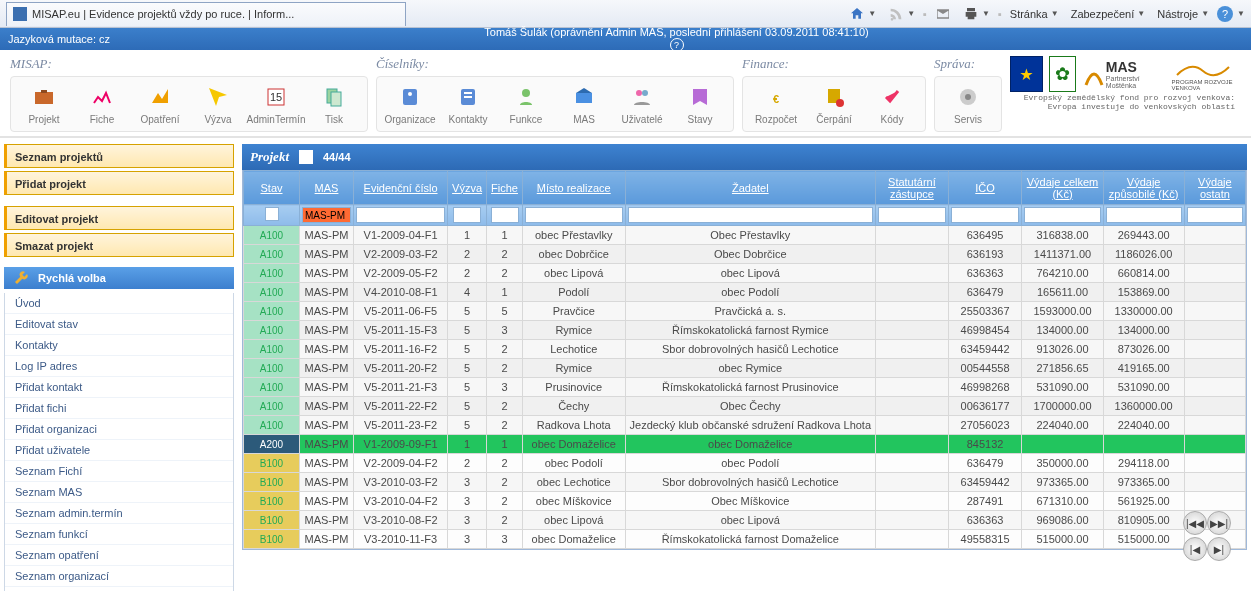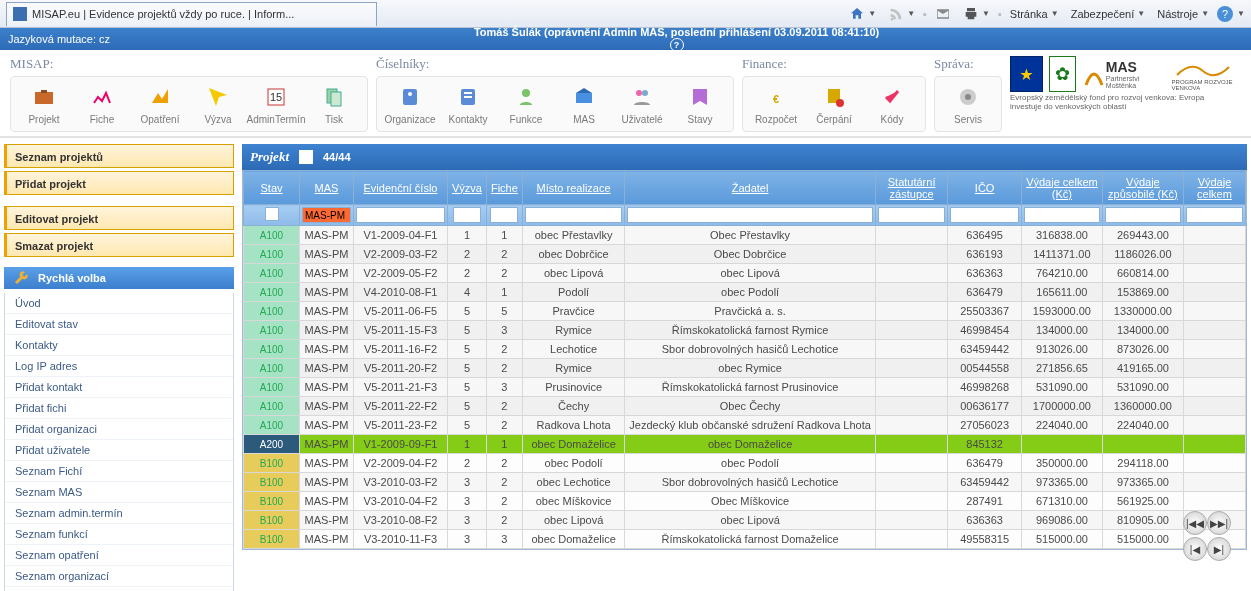--- a/index.html
+++ b/index.html
@@ -1,44 +1,44 @@
 <!DOCTYPE html>
 <html><head>
 <meta charset="utf-8">
 <style>
   *{box-sizing:border-box;margin:0;padding:0;font-family:"Segoe UI",Tahoma,Verdana,sans-serif;font-size:11px;}
   body{background:#fff;width:1251px;}
   
   .ie-bar{height:28px;background:linear-gradient(#f6f8fb,#e4eaf4);border-bottom:1px solid #b8c2d2;display:flex;align-items:center;padding:0 6px;}
-  .tab{width:371px;height:24px;background:linear-gradient(#fafbfd,#eef2f8);border:1px solid #8ea4c4;border-bottom:none;display:flex;align-items:center;padding:0 6px;font-size:11px;color:#333;}
+  .tab{width:400px;height:24px;background:linear-gradient(#fafbfd,#eef2f8);border:1px solid #8ea4c4;border-bottom:none;display:flex;align-items:center;padding:0 6px;font-size:11px;color:#333;}
   .ie-right{margin-left:auto;display:flex;align-items:center;gap:4px;color:#333;}
   .ie-btn{display:flex;align-items:center;gap:3px;padding:2px 4px;}
   .ie-btn svg{width:16px;height:16px;}
   .dd{font-size:8px;color:#555;}
   
   .status{height:22px;background:linear-gradient(#3b7fcb,#2d6bb7);color:#fff;display:flex;align-items:center;padding:0 8px;font-size:11px;}
-  .status .right{margin-left:auto;display:flex;align-items:center;gap:0;font-weight:bold;}
+  .status .right{margin-left:auto;display:flex;align-items:center;gap:0;}
   .status .help{width:14px;height:14px;border:1px solid #fff;border-radius:50%;display:inline-flex;align-items:center;justify-content:center;font-size:9px;}
   
   .toolbar{background:#fff;border-bottom:2px solid #e3e3e3;padding:6px 10px 4px;display:flex;align-items:flex-start;gap:8px;}
   .tgroup{display:flex;flex-direction:column;align-items:flex-start;}
-  .tgroup .tlabel{color:#7b8aa3;font-size:13px;margin-bottom:4px;font-family:Georgia,serif;}
+  .tgroup .tlabel{color:#7b8aa3;font-style:italic;font-size:13px;margin-bottom:4px;font-family:Georgia,serif;}
   .ticons{display:flex;gap:0;background:#fafafa;border:1px solid #e4e4e4;border-radius:4px;padding:6px 4px;}
   .ticon{width:58px;text-align:center;color:#7a7a7a;display:flex;flex-direction:column;align-items:center;gap:3px;}
   .ticon .ibox{width:28px;height:28px;display:flex;align-items:center;justify-content:center;}
   .ticon .ibox svg{width:24px;height:24px;}
   .ticon .ilab{font-size:10px;color:#7a7a7a;}
   .sponsors{margin-left:auto;display:flex;flex-direction:column;align-items:center;gap:2px;padding-right:6px;}
   .logos{display:flex;align-items:center;gap:6px;}
   .logo-eu{width:36px;height:36px;background:#003399;border:1px solid #002266;display:flex;align-items:center;justify-content:center;color:#ffcc00;font-size:16px;}
   .logo-green{width:30px;height:36px;background:#fff;border:1px solid #1a7a1a;display:flex;align-items:center;justify-content:center;}
   .logo-green span{color:#1a7a1a;font-size:18px;}
   .logo-mas{display:flex;align-items:center;gap:2px;}
   .logo-prv{width:70px;height:36px;display:flex;flex-direction:column;align-items:center;justify-content:center;}
-  .sponsors small{font-size:8px;color:#666;text-align:left;max-width:240px;line-height:1.1;}
+  .sponsors small{font-size:8px;color:#666;text-align:right;max-width:240px;line-height:1.1;font-family:Liberation Mono, monospace;}
   
   .main{display:flex;align-items:flex-start;padding:6px 4px 0;gap:8px;}
   .left{width:230px;flex:0 0 230px;display:flex;flex-direction:column;gap:4px;}
   .btn-orange{height:24px;line-height:24px;background:linear-gradient(#fff4dc,#ffe8b0);border:1px solid #d6a200;border-left:3px solid #f0a000;padding:0 8px;color:#333;font-weight:bold;font-size:11px;}
   .panelhead{height:22px;background:linear-gradient(#5aa0e7,#3c7fce);color:#fff;display:flex;align-items:center;gap:6px;padding:0 6px;margin-top:6px;font-weight:bold;}
   .panelhead .wrench{width:22px;height:16px;}
   .panel{border:1px solid #cdd8e6;border-top:none;background:#fff;max-height:320px;overflow:hidden;}
   .navitem{padding:4px 10px;color:#3c5a87;border-bottom:1px solid #eef3f9;font-size:11px;}
   .right{flex:1;display:flex;flex-direction:column;overflow:hidden;}
   .gridhead{height:26px;background:linear-gradient(#3e83d1,#2d6ab5);color:#fff;display:flex;align-items:center;padding:0 8px;font-weight:bold;gap:10px;}
@@ -50,21 +50,21 @@
   tr.filter td{background:linear-gradient(#a7cdf1,#8ebbea);border:1px solid #8ab0d6;padding:2px;}
   tr.filter input{width:100%;height:16px;border:1px solid #8ab0d6;font-size:10px;padding:0 2px;background:#fff;}
   tr.filter .stavbox{width:14px;height:14px;background:#fff;border:1px solid #8ab0d6;display:inline-block;}
   tr.filter .masf{background:#ff6a33;color:#000;height:16px;border:1px solid #8ab0d6;font-size:10px;padding:0 2px;width:100%;}
   td{border:1px solid #d8d8d8;padding:3px 4px;text-align:center;color:#4a4a4a;font-size:11px;white-space:nowrap;}
   tr.rowA td:first-child{background:#a6e2c4;}
   tr.rowA2 td:first-child{background:#2c5a7a;color:#fff;}
   tr.rowB td:first-child{background:#e7cc5c;}
   tr.rowA{background:#f7f7f7;}
   tr.rowA:nth-child(odd){background:#f0f0f0;}
-  tr.rowA2{background:#84cc16;}
+  tr.rowA2{background:#22c55e;}
   tr.rowB{background:#fdfdfd;}
   tr.rowB:nth-child(odd){background:#f6f6f6;}
   .pager{position:fixed;right:20px;bottom:56px;display:flex;gap:0;}
   .pager span{width:24px;height:24px;border-radius:50%;background:radial-gradient(#fff,#ccc);border:1px solid #aaa;display:flex;align-items:center;justify-content:center;font-size:10px;color:#444;}
   th:nth-child(1),td.c1{width:56px;}
   th:nth-child(2),td.c2{width:54px;}
 </style>
 </head>
 <body>
 
@@ -355,21 +355,21 @@
               <th>MAS</th>
               <th>Evidenční číslo</th>
               <th>Výzva</th>
               <th>Fiche</th>
               <th>Místo realizace</th>
               <th>Žadatel</th>
               <th>Statutární zástupce</th>
               <th>IČO</th>
               <th>Výdaje celkem (Kč)</th>
               <th>Výdaje způsobilé (Kč)</th>
-              <th>Výdaje celkem</th>
+              <th>Výdaje ostatn</th>
             </tr>
           </thead>
         <tbody id="gridbody">
             <tr class="filter">
               <td><span class="stavbox"></span></td>
               <td><input class="masf" value="MAS-PM" style=""></td>
               <td><input style=""></td>
               <td><input style="width: 28px;"></td>
               <td><input style="width: 28px;"></td>
               <td><input style=""></td>

